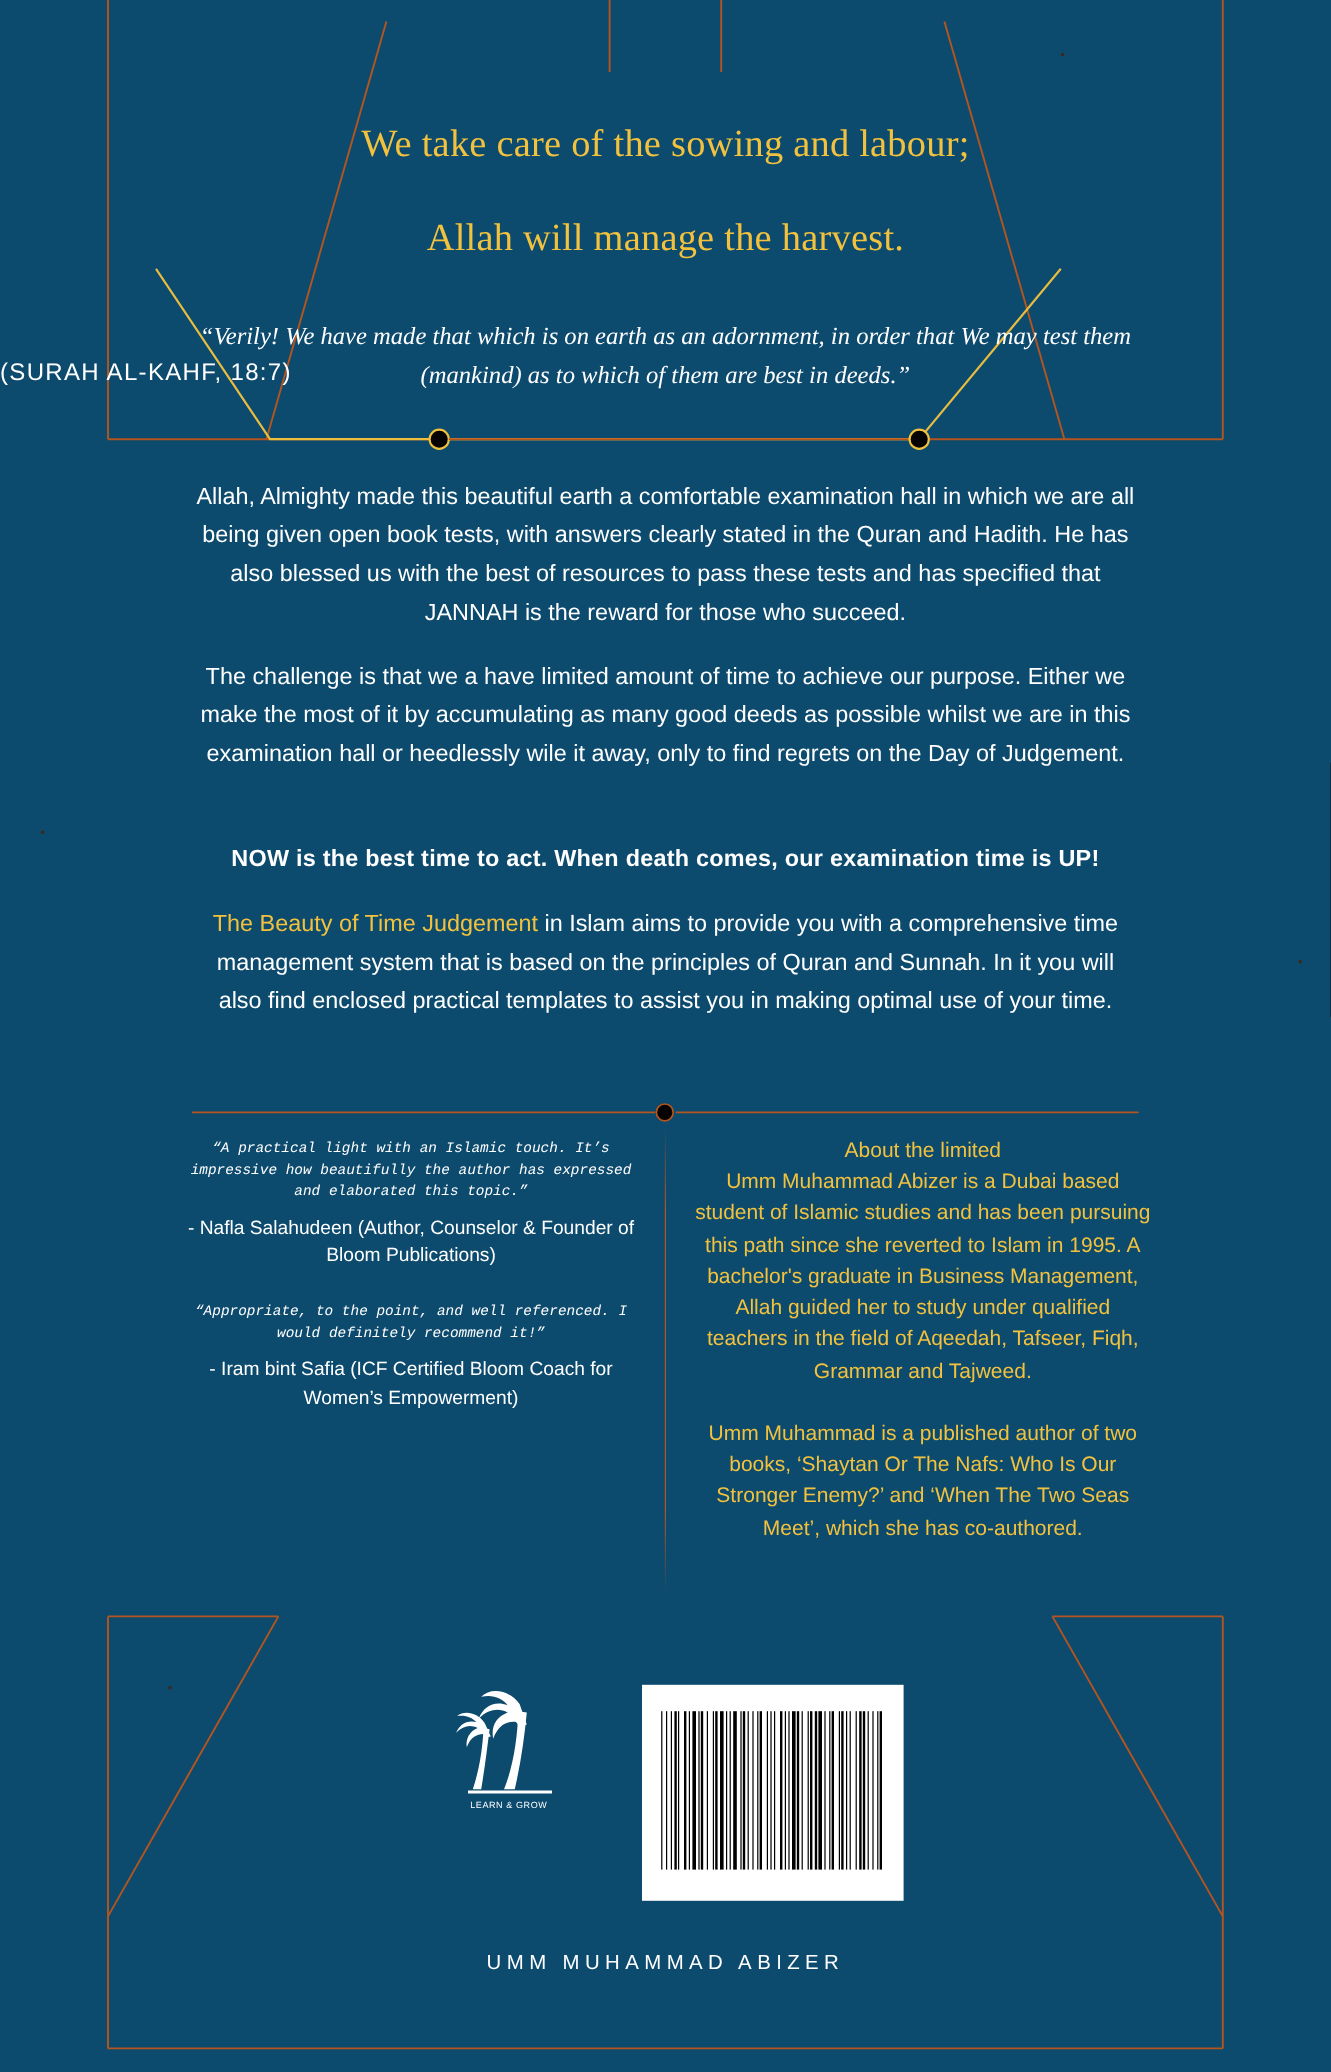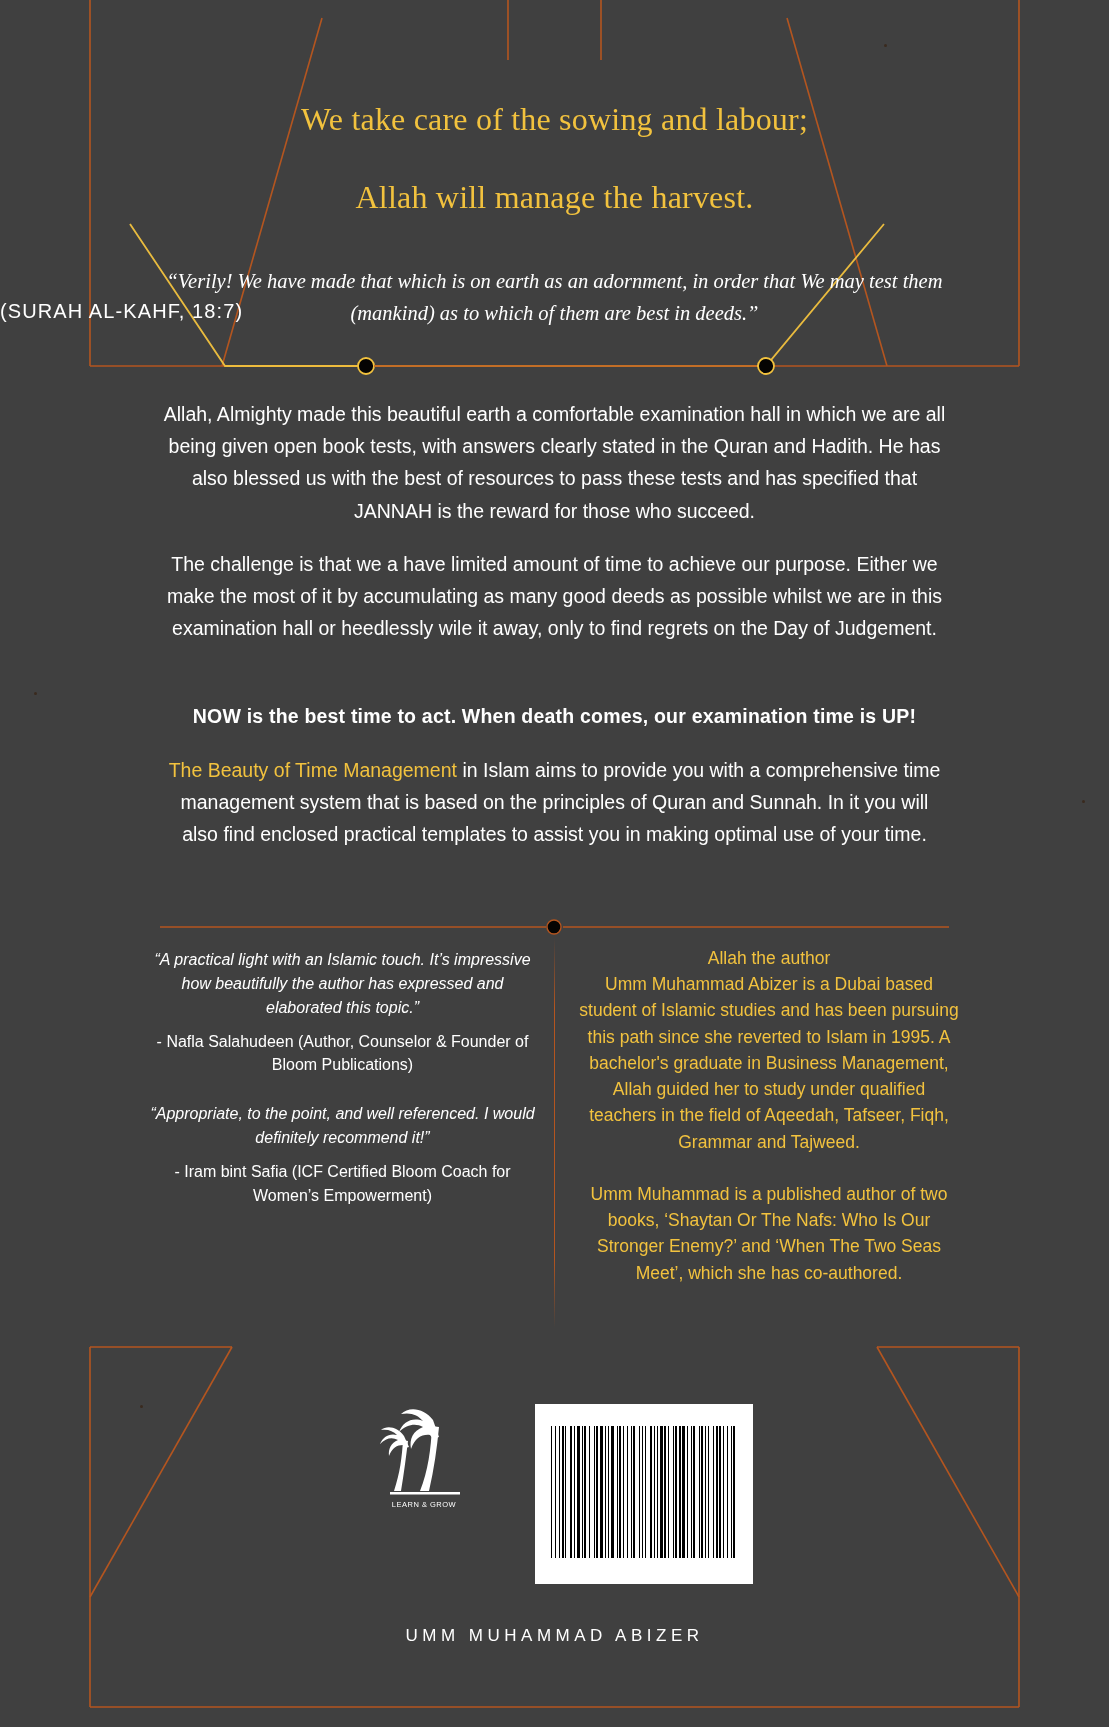--- a/index.html
+++ b/index.html
@@ -7,21 +7,21 @@
     padding: 0;
     background: #000;
   }
   body {
     font-family: "Liberation Sans", sans-serif;
   }
   .page {
     position: relative;
     width: 1109px;
     height: 1727px;
-    background: #404040;
+    background: #0c4a6e;
     overflow: hidden;
   }
   
   .deco {
     position: absolute;
     pointer-events: none;
   }
   .deco svg { display: block; }
 
   .content {
@@ -110,23 +110,23 @@
   .vrule {
     position: absolute;
     top: 938px;
     left: 554px;
     width: 1px;
     height: 390px;
     background: linear-gradient(to bottom, rgba(196,92,32,0), #b4551f 18%, #b4551f 82%, rgba(196,92,32,0));
   }
 
   .quote {
-    font-family: Liberation Sans, sans-serif;
+    font-family: Liberation Mono, monospace;
     font-style: italic;
-    font-size: 16px;
+    font-size: 12px;
     line-height: 1.5;
   }
   .attrib {
     font-size: 16px;
     line-height: 1.45;
     margin-top: 10px;
   }
   .gap { height: 26px; }
 
   .about-title { font-size: 17.5px; margin-bottom: 2px; }
@@ -237,42 +237,42 @@
       <span>We take care of the sowing and labour;</span>
       <span class="l2">Allah will manage the harvest.</span>
     </div>
 
     <div class="ayah">“Verily! We have made that which is on earth as an adornment, in order that We may test them (mankind) as to which of them are best in deeds.”</div>
     <div class="ayah-ref">(SURAH AL-KAHF, 18:7)</div>
 
     <div class="body-block" id="para1">Allah, Almighty  made this beautiful earth a comfortable examination hall in which we are all being given open book tests, with answers clearly stated in the Quran and Hadith. He has also blessed us with the best of resources to pass these tests and has specified that JANNAH is the reward for those who succeed.</div>
     <div class="body-block" id="para2">The challenge is that we a have limited amount of time to achieve our purpose. Either we make the most of it by accumulating as many good deeds as possible whilst we are in this examination hall or heedlessly wile it away, only to find regrets on the Day of Judgement.</div>
     <div class="body-block" id="para3">NOW is the best time to act. When death comes, our examination time is UP!</div>
-    <div class="body-block" id="para4"><span class="hl">The Beauty of Time Management</span><span> in Islam aims to provide you with a  comprehensive time management system that is based on the principles of Quran and Sunnah. In it you will also find enclosed practical templates to assist you in making optimal use of your time.</span></div>
+    <div class="body-block" id="para4"><span class="hl">The Beauty of Time Judgement</span><span> in Islam aims to provide you with a  comprehensive time management system that is based on the principles of Quran and Sunnah. In it you will also find enclosed practical templates to assist you in making optimal use of your time.</span></div>
 
     <div class="quotes-divider">
       <svg width="789" height="18" viewBox="0 0 789 18">
         <line x1="0" y1="9" x2="386" y2="9" stroke="#b4551f" stroke-width="1.4"></line>
         <line x1="403" y1="9" x2="789" y2="9" stroke="#b4551f" stroke-width="1.4"></line>
         <circle cx="394" cy="9" r="7" fill="#050403" stroke="#b4551f" stroke-width="1.4"></circle>
       </svg>
     </div>
 
     <div class="vrule"></div>
 
     <div class="col-left">
       <div class="quote">“A practical light with an Islamic touch. It’s impressive how  beautifully the author has expressed and elaborated this topic.”</div>
       <div class="attrib">- Nafla Salahudeen (Author, Counselor &amp; Founder of Bloom Publications)</div>
       <div class="gap"></div>
       <div class="quote">“Appropriate, to the point, and well referenced. I would definitely recommend it!”</div>
       <div class="attrib">- Iram bint Safia (ICF Certified Bloom Coach for Women’s Empowerment)</div>
     </div>
 
     <div class="col-right">
-      <div class="about-title">Allah the author</div>
+      <div class="about-title">About the limited</div>
       <div class="about-text">Umm Muhammad Abizer is a Dubai based student of Islamic studies and has been pursuing this path since she reverted to Islam in 1995. A bachelor's graduate in Business Management, Allah guided her to study under qualified teachers in the field of Aqeedah, Tafseer, Fiqh, Grammar and Tajweed.</div>
       <div class="about-text second">Umm Muhammad is a published author of two books, ‘Shaytan Or The Nafs: Who Is Our Stronger Enemy?’ and ‘When The Two Seas Meet’, which she has co-authored.</div>
     </div>
 
     <div class="logo">
       <svg width="108" height="126" viewBox="0 0 108 126">
         <g fill="#ffffff">
 
           <path d="M34 44c-6-9-17-11-23-6 7-1 12 1 16 5-8-2-14 2-17 9 6-6 12-7 18-4-7 3-10 9-9 16 3-8 8-11 14-11l2 3 4-1z"></path>
           <path d="M33 48c-1 17-3 33-9 51h7c3-18 5-34 7-50z"></path>

